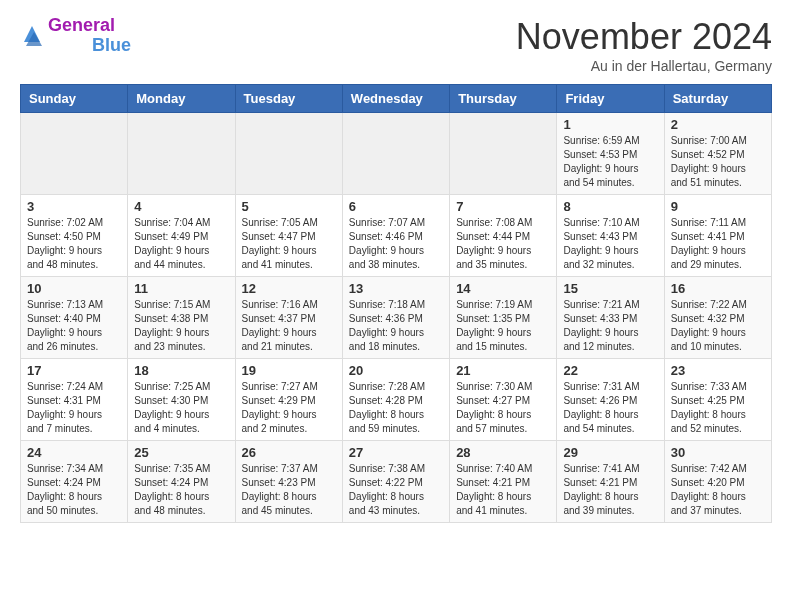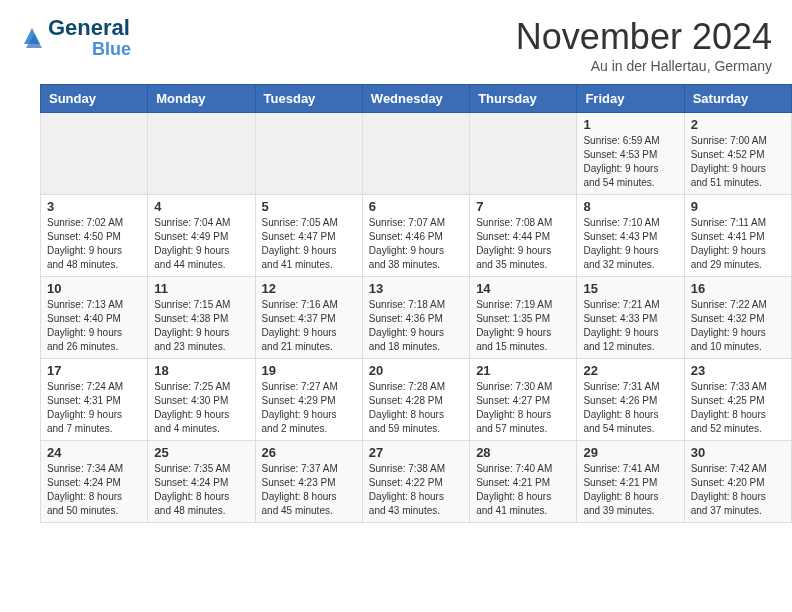--- a/index.html
+++ b/index.html
@@ -22,23 +22,23 @@
     .logo {
       display: flex;
       align-items: center;
     }
     .logo-text {
       display: flex;
       flex-direction: column;
       line-height: 1.1;
     }
     .logo-general {
-      font-size: 22px;
+      font-size: 18px;
       font-weight: bold;
-      color: #0c4a6e;
+      color: #a21caf;
     }
     .logo-blue {
       font-size: 18px;
       font-weight: bold;
       color: #4a90d9;
       margin-left: 44px;
     }
     .logo-icon {
       width: 24px;
       height: 24px;
@@ -52,21 +52,20 @@
       font-weight: normal;
       color: #333;
     }
     .location {
       font-size: 14px;
       color: #555;
     }
     .calendar {
       width: 100%;
       border-collapse: collapse;
-      margin-left: 20px;
     }
     .calendar th {
       background-color: #3a6db5;
       color: #fff;
       font-size: 13px;
       font-weight: bold;
       padding: 6px 8px;
       text-align: left;
       border: 1px solid #2a5a9f;
     }

